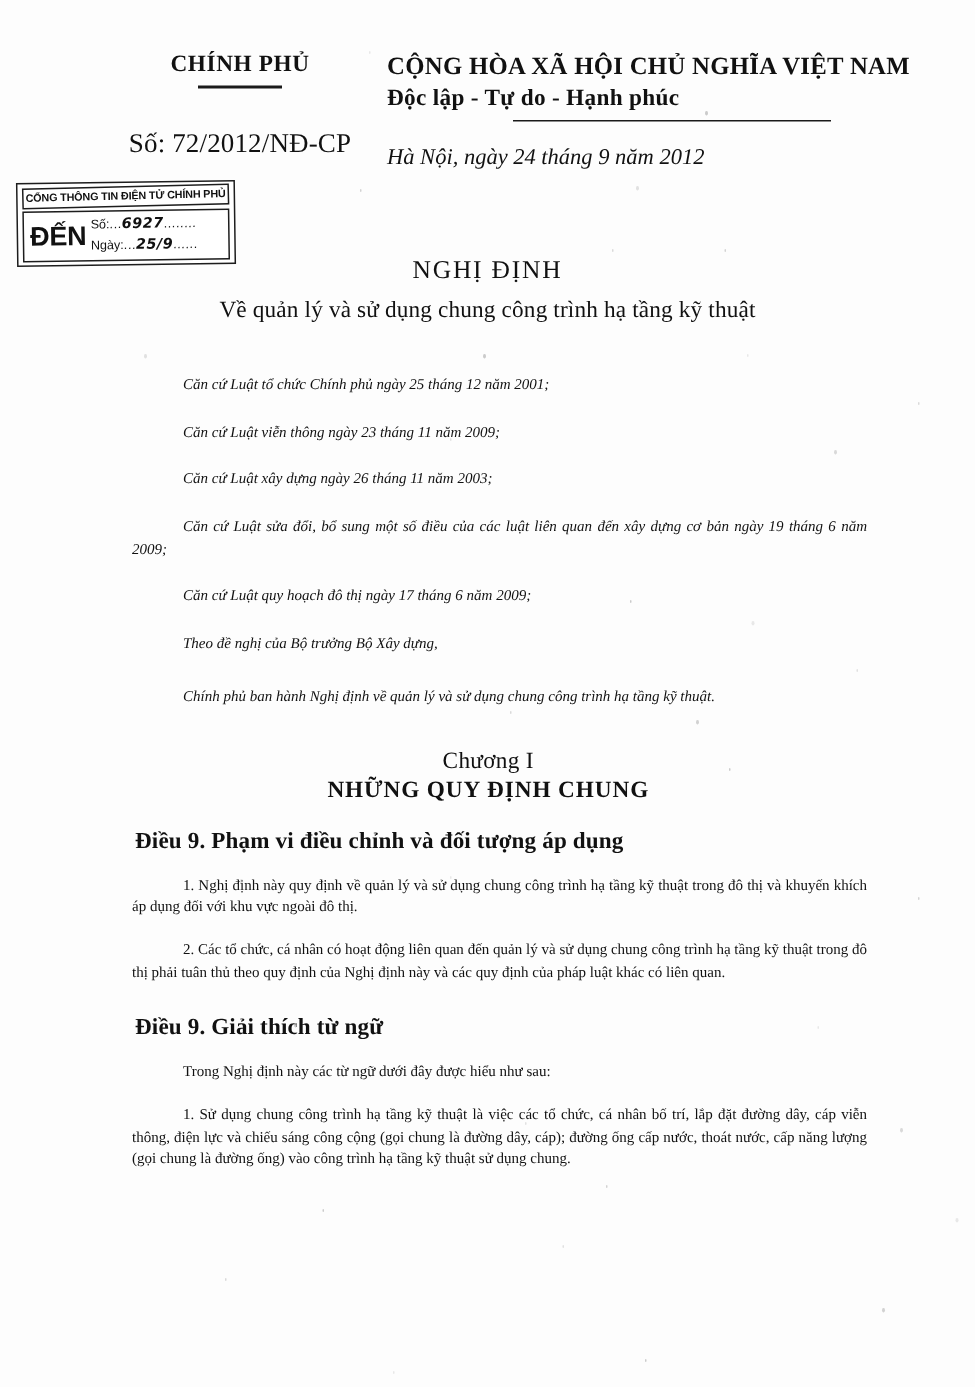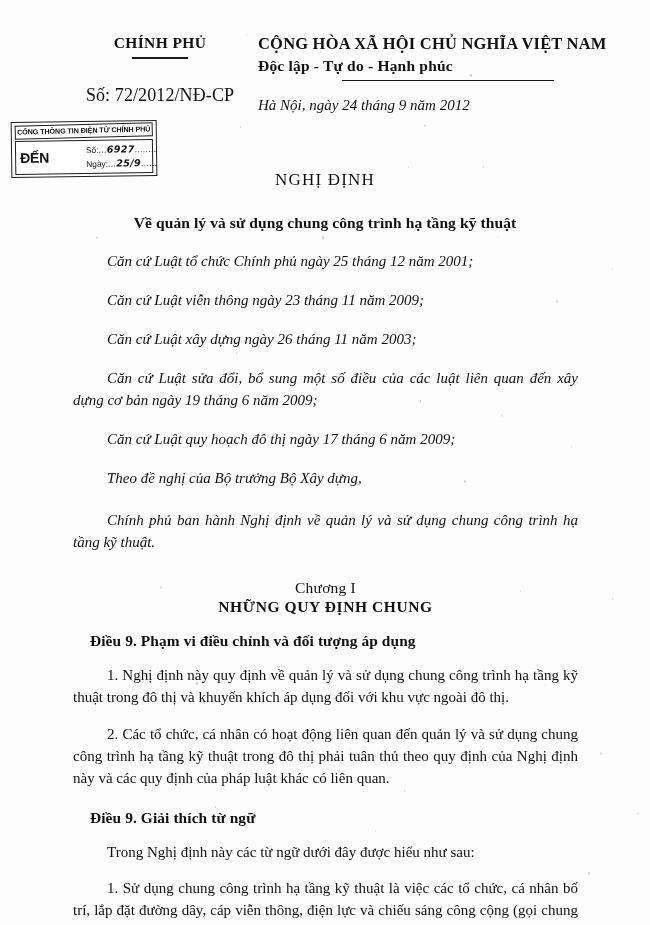--- a/index.html
+++ b/index.html
@@ -125,32 +125,31 @@
     left: 3px;
     right: 3px;
     bottom: 2px;
     border: 1.1px solid #1d1d1d;
     box-sizing: border-box;
     display: flex;
     align-items: center;
   }
   .stamp-den {
     font-family: "Liberation Sans", "DejaVu Sans", sans-serif;
-    font-size: 14px;
+    font-size: 18px;
     font-weight: bold;
     padding-left: 4px;
     padding-right: 3px;
     letter-spacing: -0.2px;
   }
   .stamp-fields {
     font-family: "Liberation Sans", "DejaVu Sans", sans-serif;
     font-size: 8.4px;
     line-height: 1.45;
     white-space: nowrap;
-    margin-left: 34px;
   }
   .stamp-fields .hand {
     font-family: "DejaVu Sans", sans-serif;
     font-style: italic;
     font-size: 9.6px;
     font-weight: bold;
     letter-spacing: 0.3px;
   }
   .dots { letter-spacing: 0.4px; }
 
@@ -162,35 +161,35 @@
     width: 650px;
     text-align: center;
   }
   .doc-title .nd {
     font-size: 17px;
     font-weight: normal;
     letter-spacing: 1.2px;
   }
   .doc-title .subject {
     font-size: 15.5px;
-    font-weight: bold;
-    margin-top: 24px;
+    font-weight: normal;
+    margin-top: 8px;
     letter-spacing: 0.1px;
   }
 
   
   .body {
     position: absolute;
     top: 250px;
     left: 73px;
     width: 505px;
   }
   p {
-    margin: 0 0 14px 0;
-    font-size: 15px;
+    margin: 0 0 14px 15px;
+    font-size: 10px;
     line-height: 1.47;
     text-align: justify;
     text-indent: 34px;
   }
   p.preamble {
     font-style: italic;
     margin-bottom: 17px;
   }
   p.enact {
     font-style: italic;

